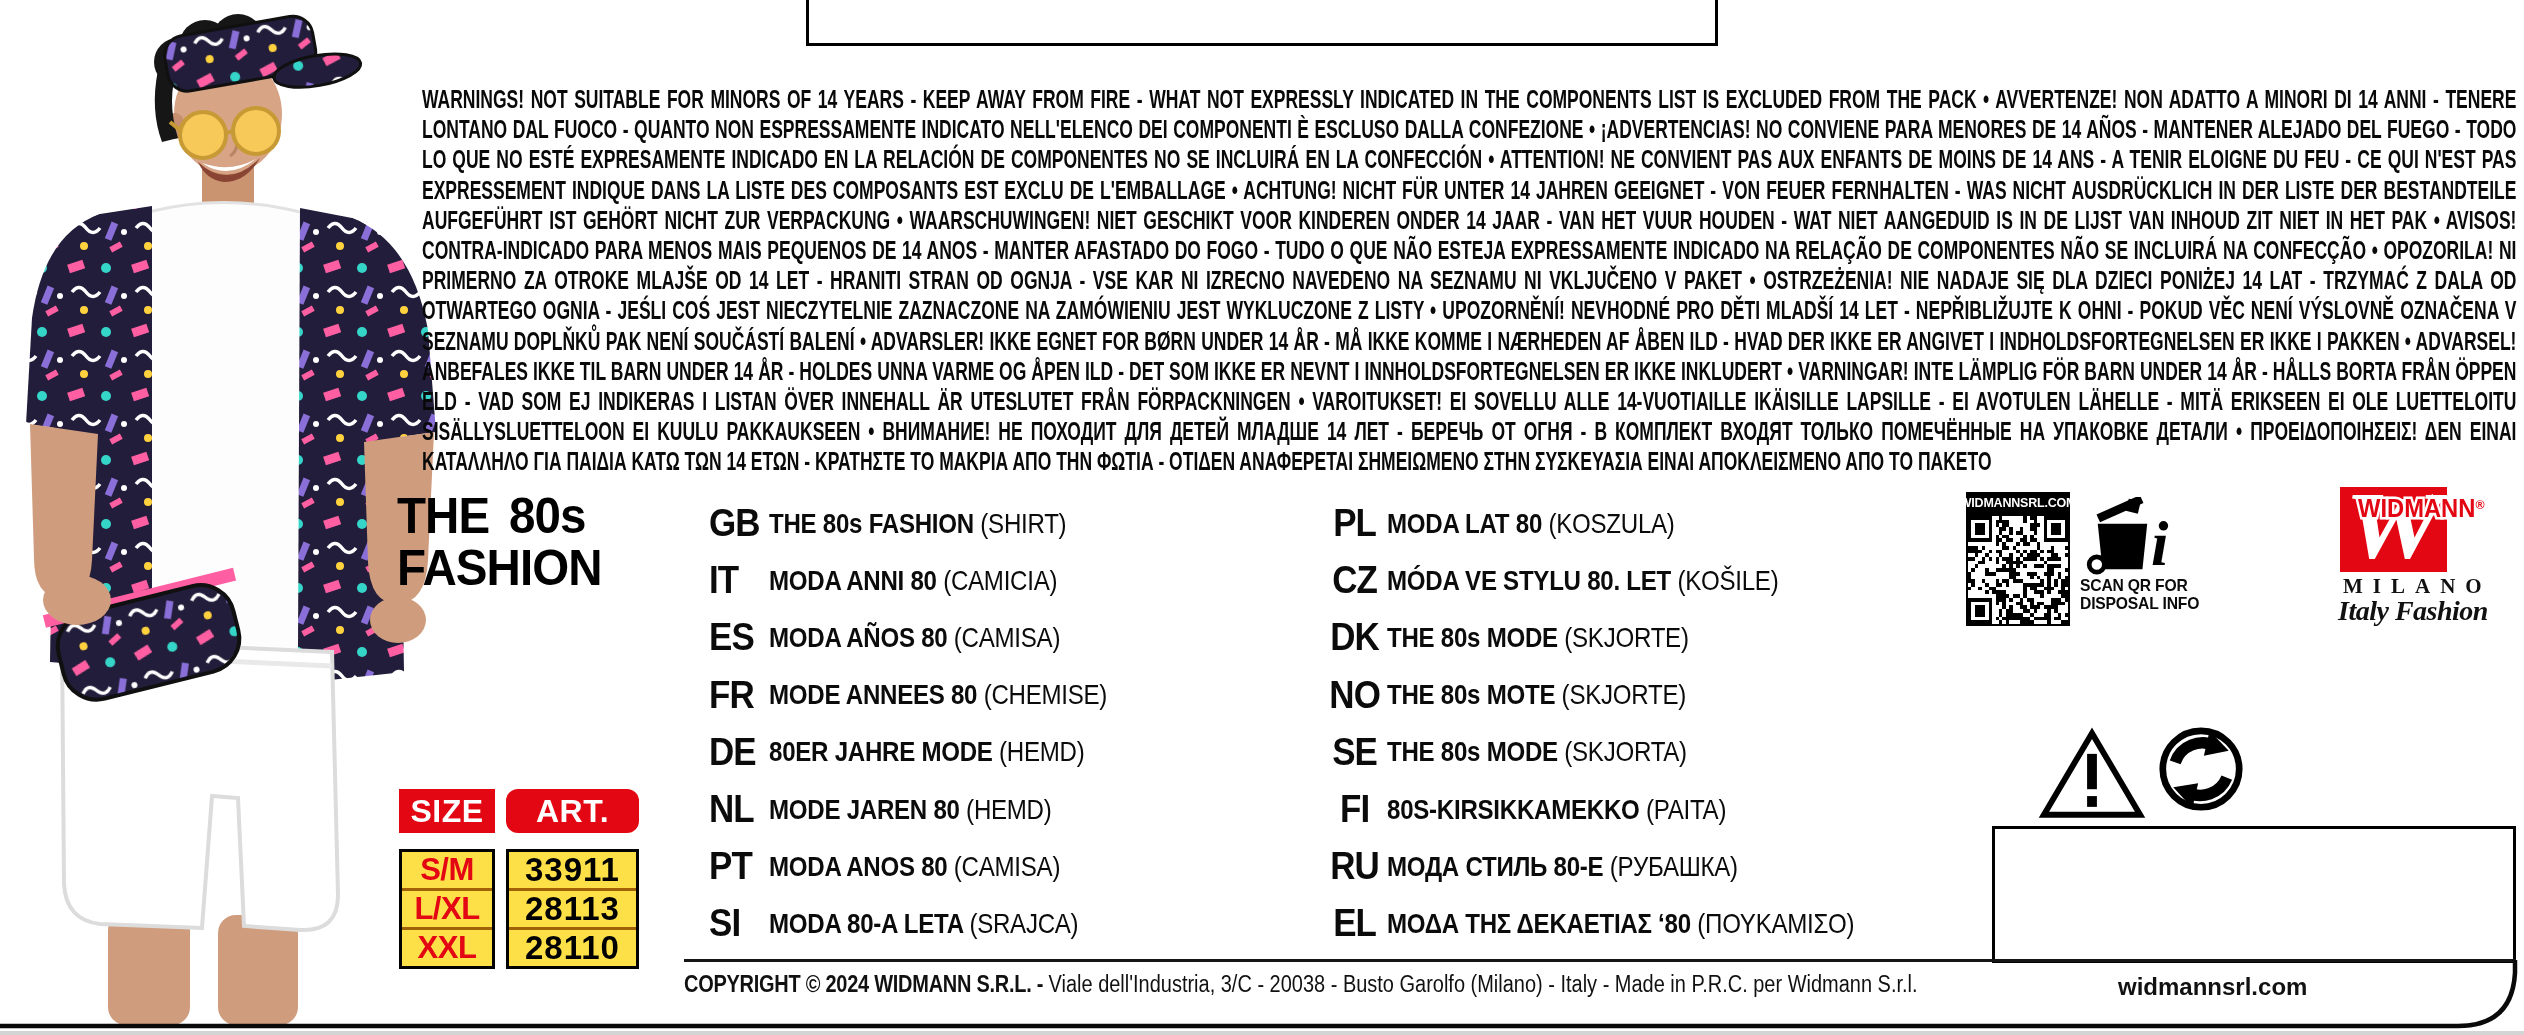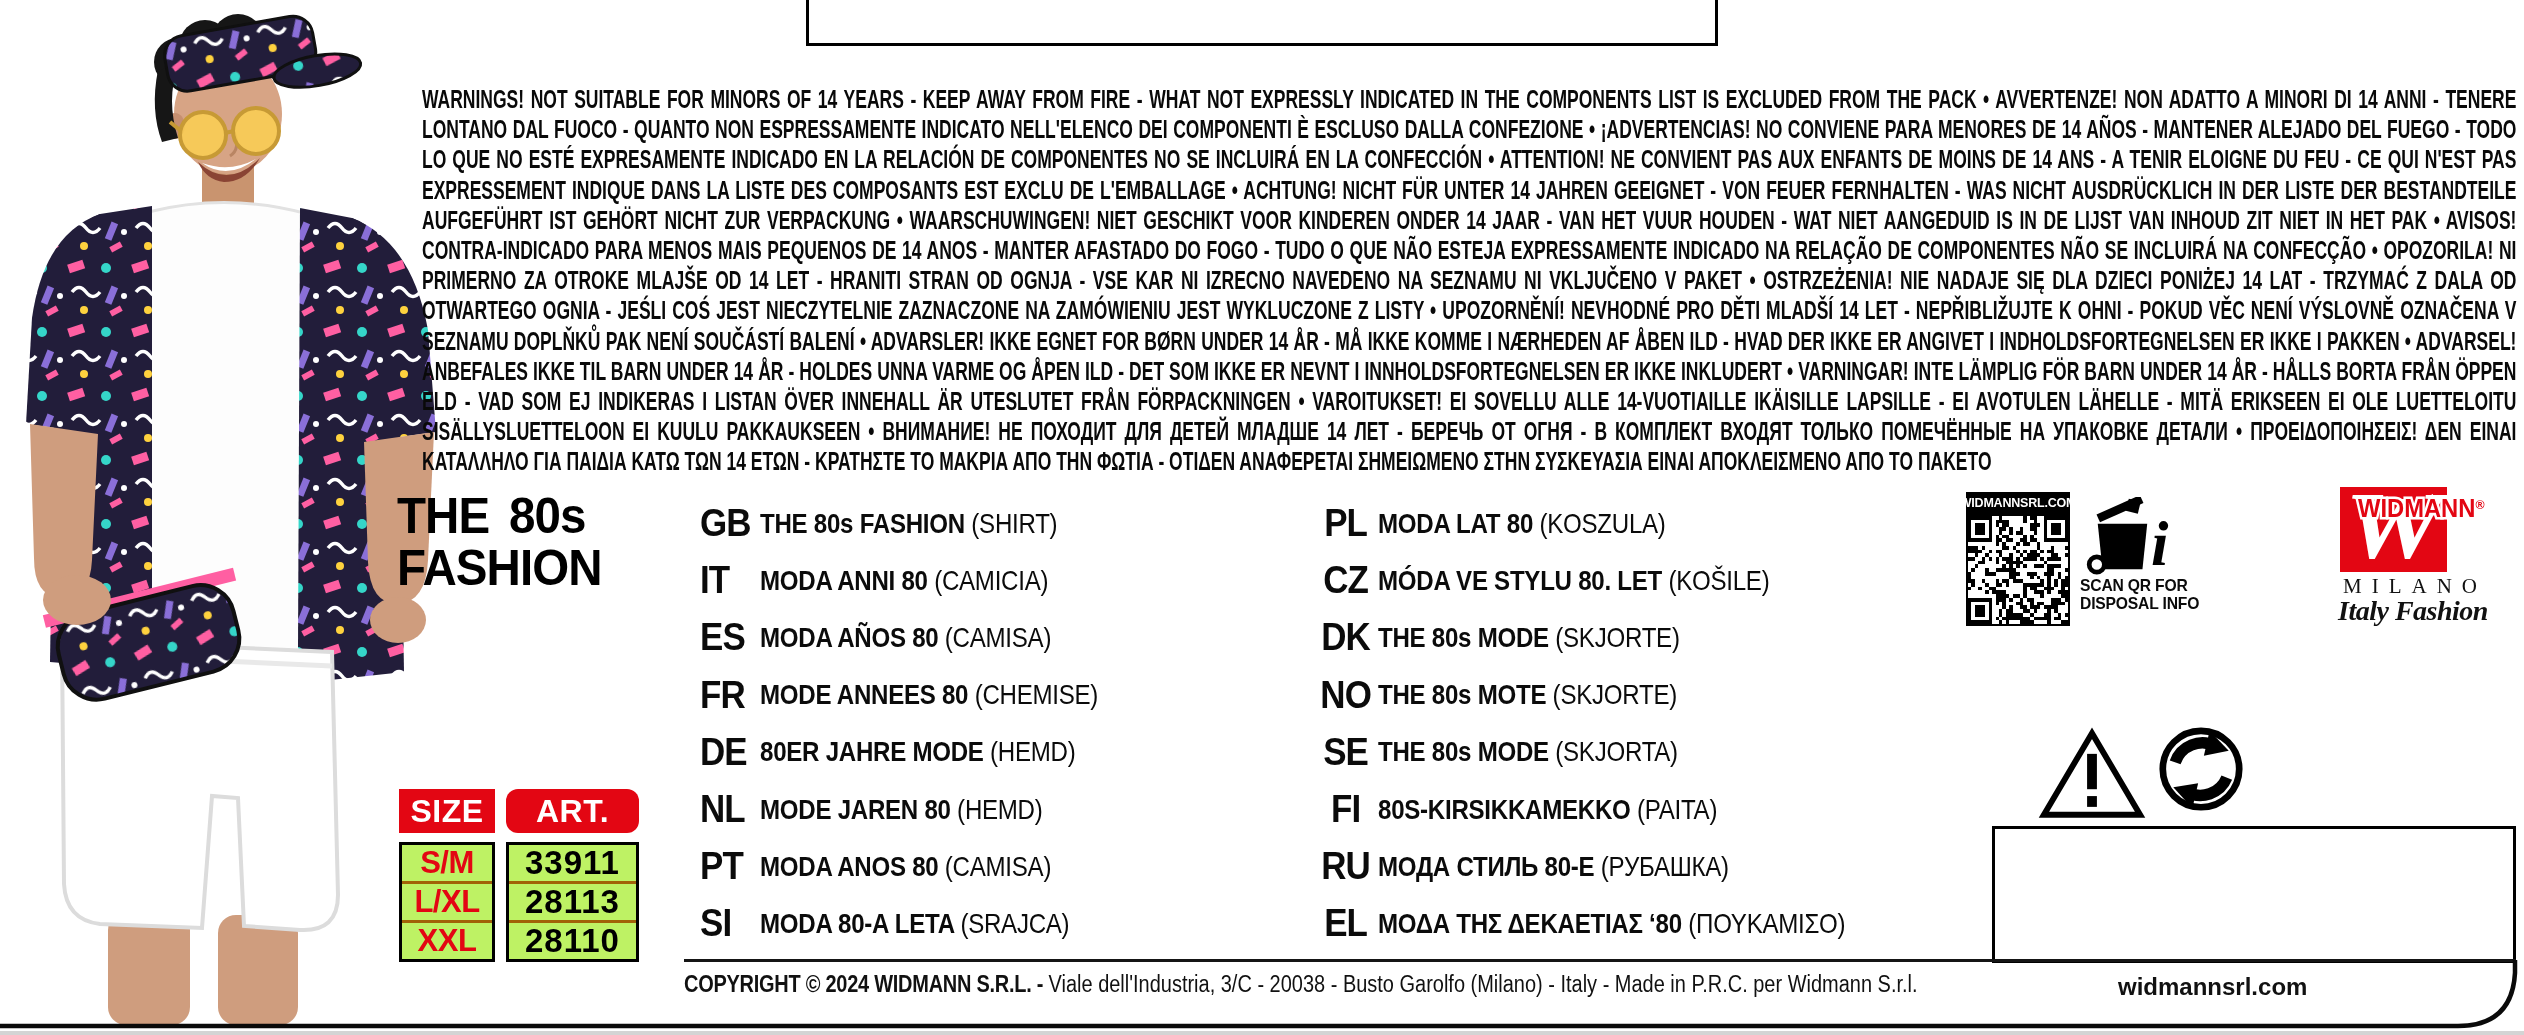--- a/index.html
+++ b/index.html
@@ -16,36 +16,36 @@
   
   .warnings{position:absolute;left:422px;top:84px;width:2992px;
     transform:scaleX(0.70);transform-origin:0 0;
     font-weight:bold;font-size:25px;line-height:30.2px;text-align:justify;
     color:#090909;}
   
   .title{position:absolute;left:397px;top:490px;font-weight:bold;font-size:50px;
     line-height:52px;letter-spacing:-1px;word-spacing:8px;transform:scaleX(0.95);
     transform-origin:0 0;color:#000;}
   
-  .lang-col{position:absolute;top:495px;display:flex;flex-direction:column;}
+  .lang-col{position:absolute;top:495px;display:flex;flex-direction:column;margin-left:9px;}
   .lang-col.left{left:700px;}
   .lang-col.right{left:1318px;text-align:center;}
   .lang-row{height:57.2px;display:flex;align-items:center;}
   .lang-code{width:60px;font-size:38px;font-weight:bold;letter-spacing:-1px;
     transform:scaleX(0.92);transform-origin:0 50%;flex:0 0 60px;}
   .lang-text{font-size:28px;font-weight:bold;white-space:nowrap;
     transform:scaleX(0.86);transform-origin:0 50%;letter-spacing:-0.3px;}
   .lang-variant{font-weight:normal;}
   
   .hdr-cell{position:absolute;background:#e30613;color:#fff;font-weight:bold;
     font-size:32px;display:flex;align-items:center;justify-content:center;
     box-sizing:border-box;letter-spacing:0.5px;text-align:center;}
   .size-hdr{left:399px;top:789px;width:96px;height:44px;}
   .art-hdr{left:506px;top:789px;width:133px;height:44px;border-radius:12px;}
-  .val-col{position:absolute;border:3px solid #000;background:#bef264;box-sizing:border-box;}
+  .val-col{position:absolute;border:3px solid #000;background:#fde047;box-sizing:border-box;margin-top:7px;}
   .size-col{left:399px;top:842px;width:96px;}
   .art-col{left:506px;top:842px;width:133px;}
   .val-cell{height:36px;display:flex;align-items:center;justify-content:center;
     border-top:3px solid #a16207;font-weight:bold;}
   .val-cell:first-child{border-top:none;}
   .size-cell{color:#e30613;font-size:31px;letter-spacing:-0.5px;}
   .art-cell{color:#000;font-size:33px;letter-spacing:1px;}
   
   .qr-band{position:absolute;left:1966px;top:492px;width:104px;height:22px;background:#000;
     color:#fff;font-size:12.5px;font-weight:bold;display:flex;align-items:center;
@@ -59,21 +59,21 @@
   
   .brand-square{position:absolute;left:2340px;top:487px;width:107px;height:85px;
     background:#e30613;display:flex;align-items:center;justify-content:center;}
   .brand-w{font-family:"Liberation Serif", serif;font-style:italic;font-weight:bold;
     font-size:96px;color:#fff;line-height:1;transform:translateY(-4px) scaleX(1.15);}
   .brand-name{position:absolute;left:2358px;top:494px;font-size:25px;font-weight:bold;
     color:#e30613;-webkit-text-stroke:5px #ffffff;paint-order:stroke fill;
     transform:scaleX(0.95);transform-origin:0 0;letter-spacing:0;}
   .brand-reg{font-size:13px;vertical-align:8px;-webkit-text-stroke:2px #fff;}
   .brand-milano{position:absolute;left:2343px;top:574px;font-family:"Liberation Serif",serif;
-    font-weight:normal;font-size:21px;letter-spacing:10px;color:#111;}
+    font-weight:bold;font-size:21px;letter-spacing:10px;color:#111;}
   .brand-tag{position:absolute;left:2338px;top:595px;font-family:"Liberation Serif",serif;
     font-weight:bold;font-style:italic;font-size:28px;color:#111;letter-spacing:-0.5px;}
   
   .tri-svg{position:absolute;left:2038px;top:726px;width:108px;height:95px;}
   .gd-svg{position:absolute;left:2158px;top:722px;width:86px;height:95px;}
   
   .white-box{position:absolute;left:1992px;top:826px;width:524px;height:137px;
     border:3px solid #000;background:#fff;box-sizing:border-box;}
   .foot-rule{position:absolute;left:684px;top:959px;width:1832px;height:3px;background:#151515;}
   .copyright{position:absolute;left:684px;top:971px;font-size:23.5px;white-space:nowrap;

